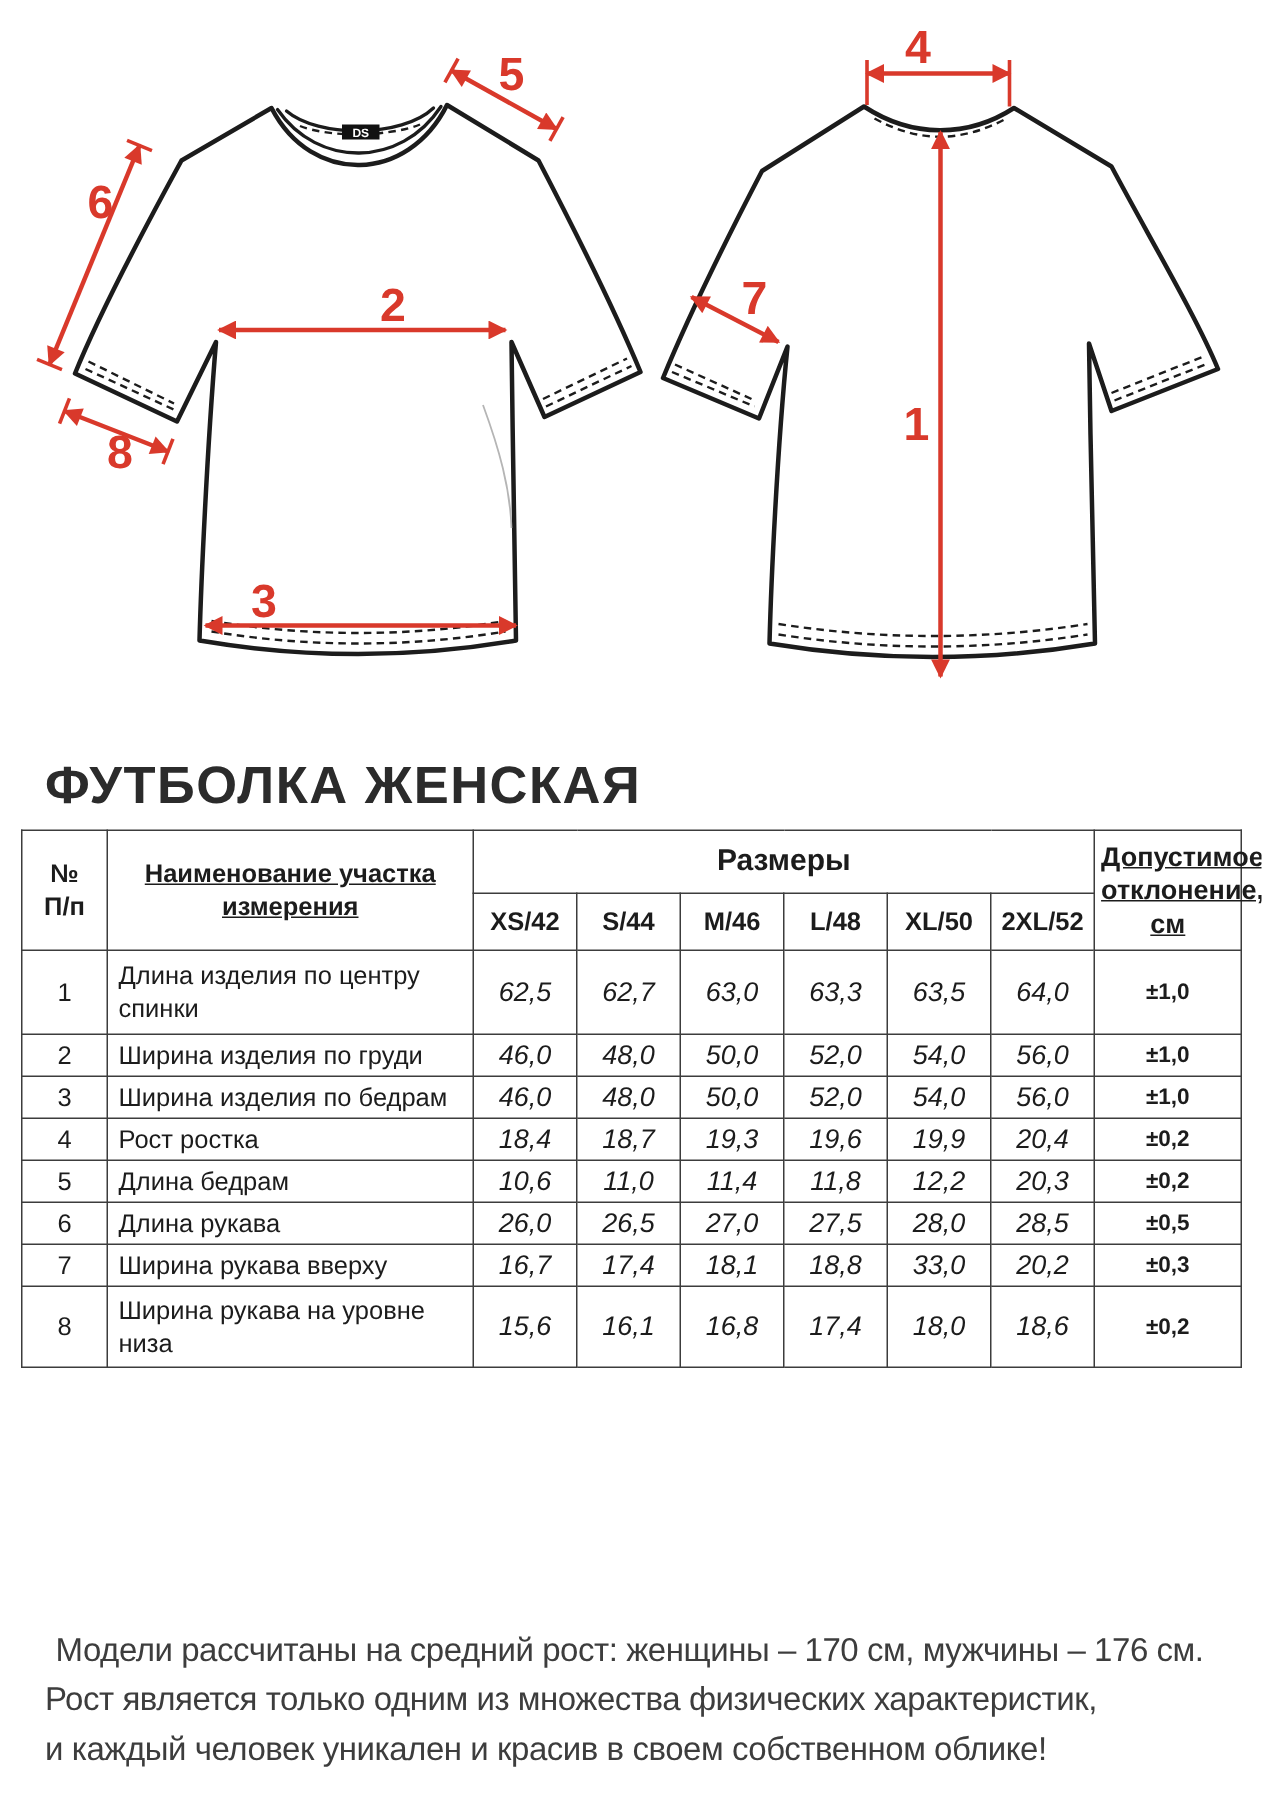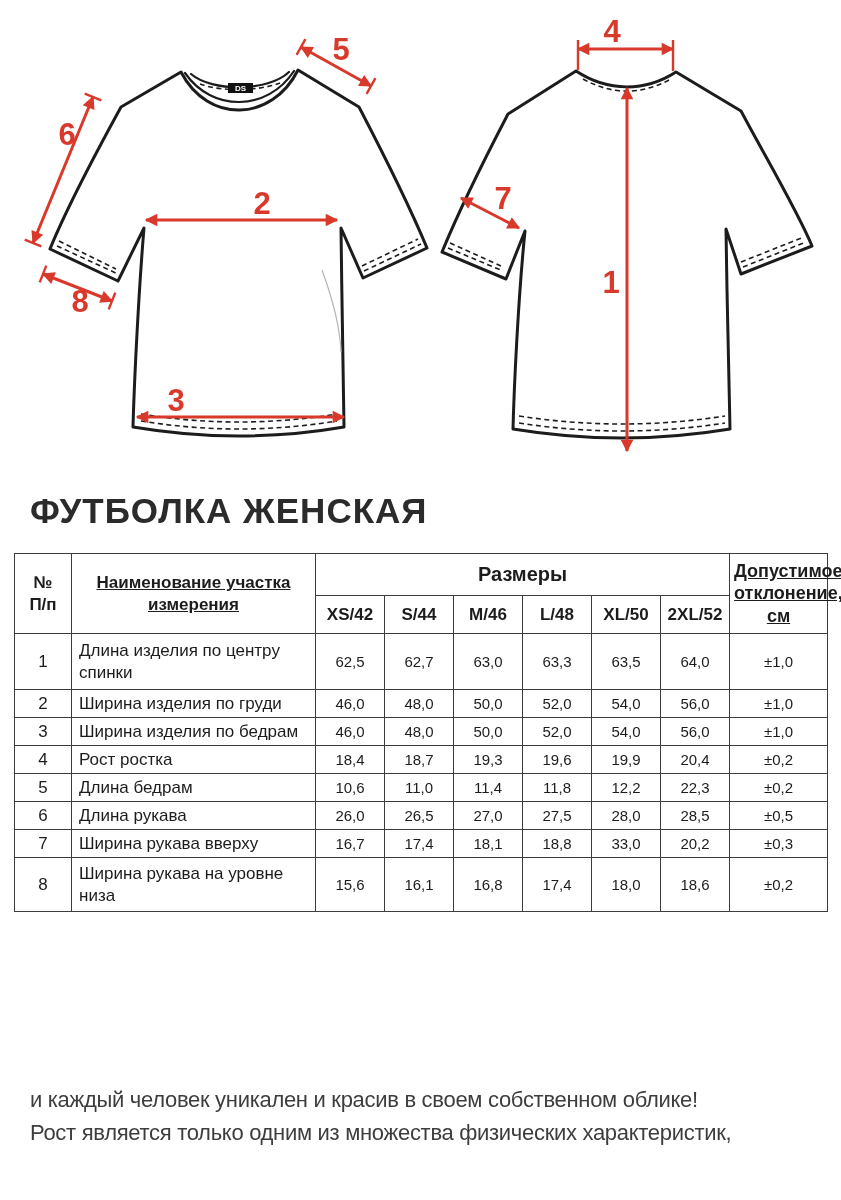--- a/index.html
+++ b/index.html
@@ -22,38 +22,38 @@
   .stitch{fill:none;stroke:var(--ink);stroke-width:1.6;stroke-dasharray:5 3.5;stroke-linecap:butt;}
   .wrinkle{fill:none;stroke:#b5b5b5;stroke-width:1.2;}
   .arrow{fill:none;stroke:var(--accent);stroke-width:3;}
   .tick{stroke:var(--accent);stroke-width:2.4;}
   .ah{fill:var(--accent);}
   .mlabel{font-family:"Liberation Sans",sans-serif;font-size:31px;font-weight:700;fill:var(--accent);text-anchor:middle;}
   .necklabel-box{fill:#111;}
   .necklabel-text{font-family:"Liberation Sans",sans-serif;font-size:8px;font-weight:700;fill:#fff;text-anchor:middle;}
   
   #page-title{
-    position:absolute;top:491px;left:30px;margin:0;
+    position:absolute;top:504px;left:30px;margin:0;
     font-size:35px;font-weight:800;letter-spacing:1px;color:var(--title);
     font-family:"Liberation Sans",sans-serif;
   }
   
   #size-table{position:absolute;top:553px;left:14px;}
   table{border-collapse:collapse;table-layout:fixed;width:813px;background:#fff;}
   th,td{border:1.5px solid var(--table_border);padding:0 4px;vertical-align:middle;text-align:center;}
   th{font-weight:700;}
   .h-num{font-size:17px;line-height:1.25;}
   .h-name{font-size:17px;line-height:1.25;text-decoration:underline;}
   .h-sizes{font-size:20px;height:42px;}
   .h-size{font-size:17px;height:38px;}
   .h-tol{font-size:18px;line-height:1.25;text-decoration:underline;}
   td.c-num{font-size:17px;width:57px;}
   td.c-name{font-size:17px;text-align:left;padding-left:7px;line-height:1.25;}
-  td.c-val{font-size:15px;}
-  td.c-tol{font-size:15px;font-weight:400;}
+  td.c-val{font-size:18px;font-style:italic;}
+  td.c-tol{font-size:15px;font-weight:700;}
   tr.r-2line{height:56px;}
   tr.r-1line{height:28px;}
   tr.r-last{height:54px;}
   
   #footer{position:absolute;top:1083px;left:30px;width:800px;
     font-size:22px;line-height:1.5;letter-spacing:-0.3px;color:var(--text);white-space:nowrap;}
   #footer .l1{padding-left:7px;}
 </style>
 </head>
 <body>
@@ -238,21 +238,21 @@
         <td class="c-tol">±0,2</td>
       </tr>
       <tr class="r-1line">
         <td class="c-num">5</td>
         <td class="c-name">Длина бедрам</td>
         <td class="c-val">10,6</td>
         <td class="c-val">11,0</td>
         <td class="c-val">11,4</td>
         <td class="c-val">11,8</td>
         <td class="c-val">12,2</td>
-        <td class="c-val">22,3</td>
+        <td class="c-val">20,3</td>
         <td class="c-tol">±0,2</td>
       </tr>
       <tr class="r-1line">
         <td class="c-num">6</td>
         <td class="c-name">Длина рукава</td>
         <td class="c-val">26,0</td>
         <td class="c-val">26,5</td>
         <td class="c-val">27,0</td>
         <td class="c-val">27,5</td>
         <td class="c-val">28,0</td>
@@ -279,15 +279,16 @@
         <td class="c-val">17,4</td>
         <td class="c-val">18,0</td>
         <td class="c-val">18,6</td>
         <td class="c-tol">±0,2</td>
       </tr>
     </tbody>
   </table>
 </div>
 
 <div id="footer">
+  <div class="l1">Модели рассчитаны на средний рост: женщины – 170 см, мужчины – 176 см.</div>
+  <div>Рост является только одним из множества физических характеристик,</div>
   <div>и каждый человек уникален и красив в своем собственном облике!</div>
-  <div>Рост является только одним из множества физических характеристик,</div>
 </div>
 
 </body></html>

